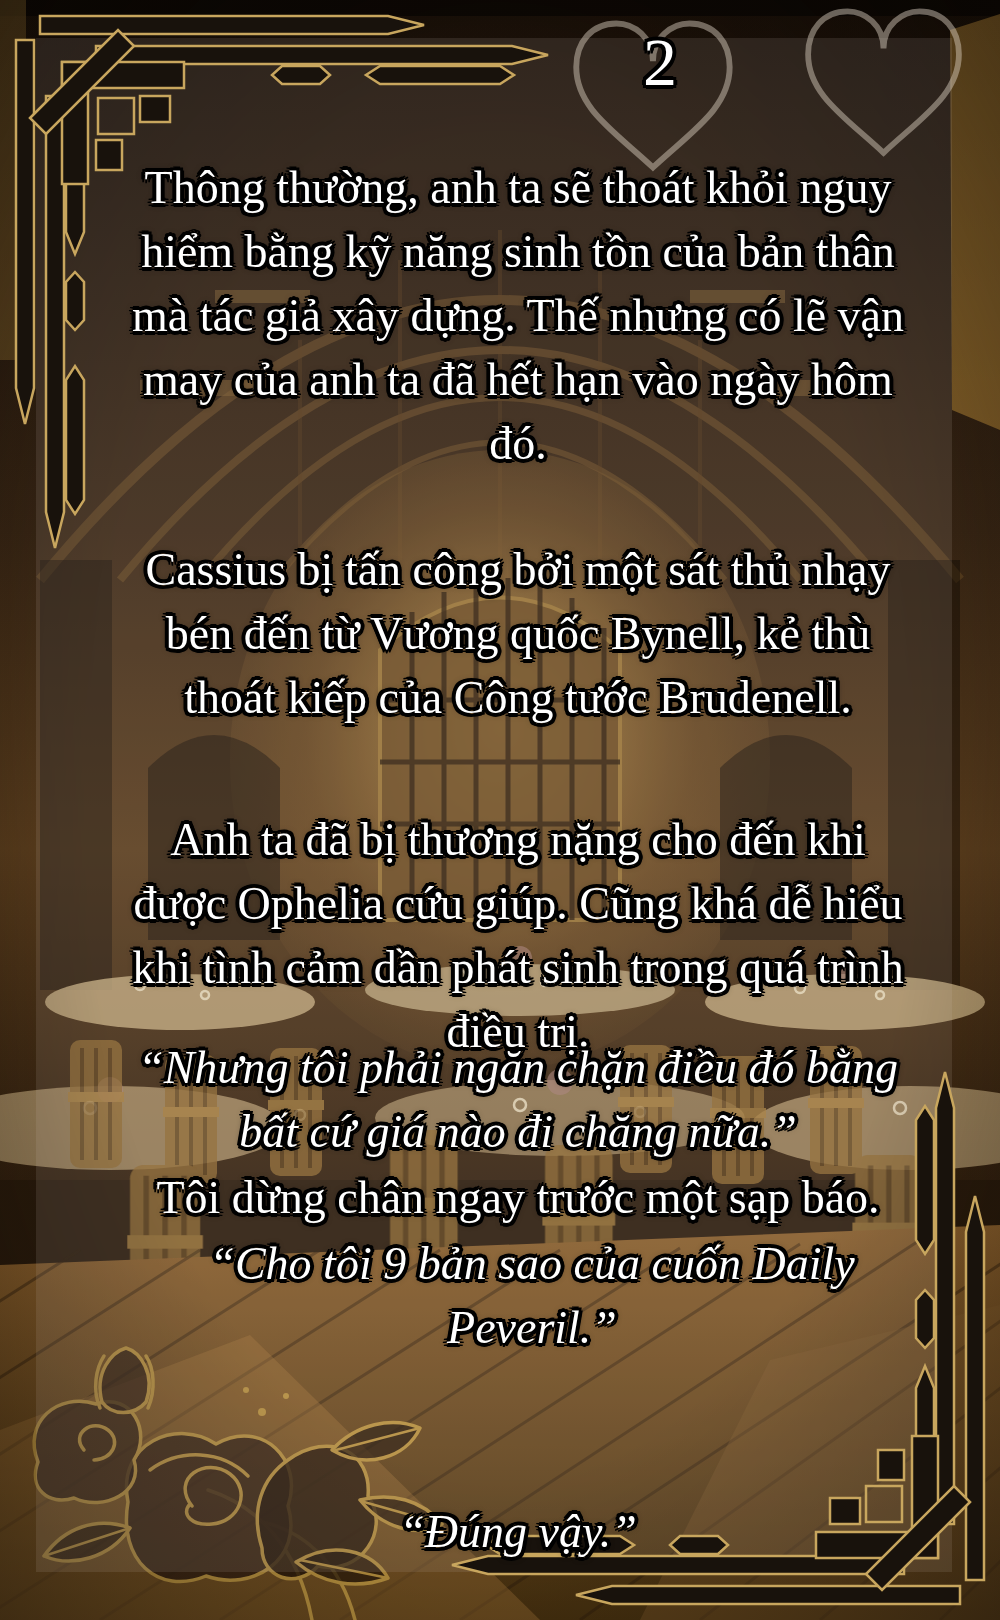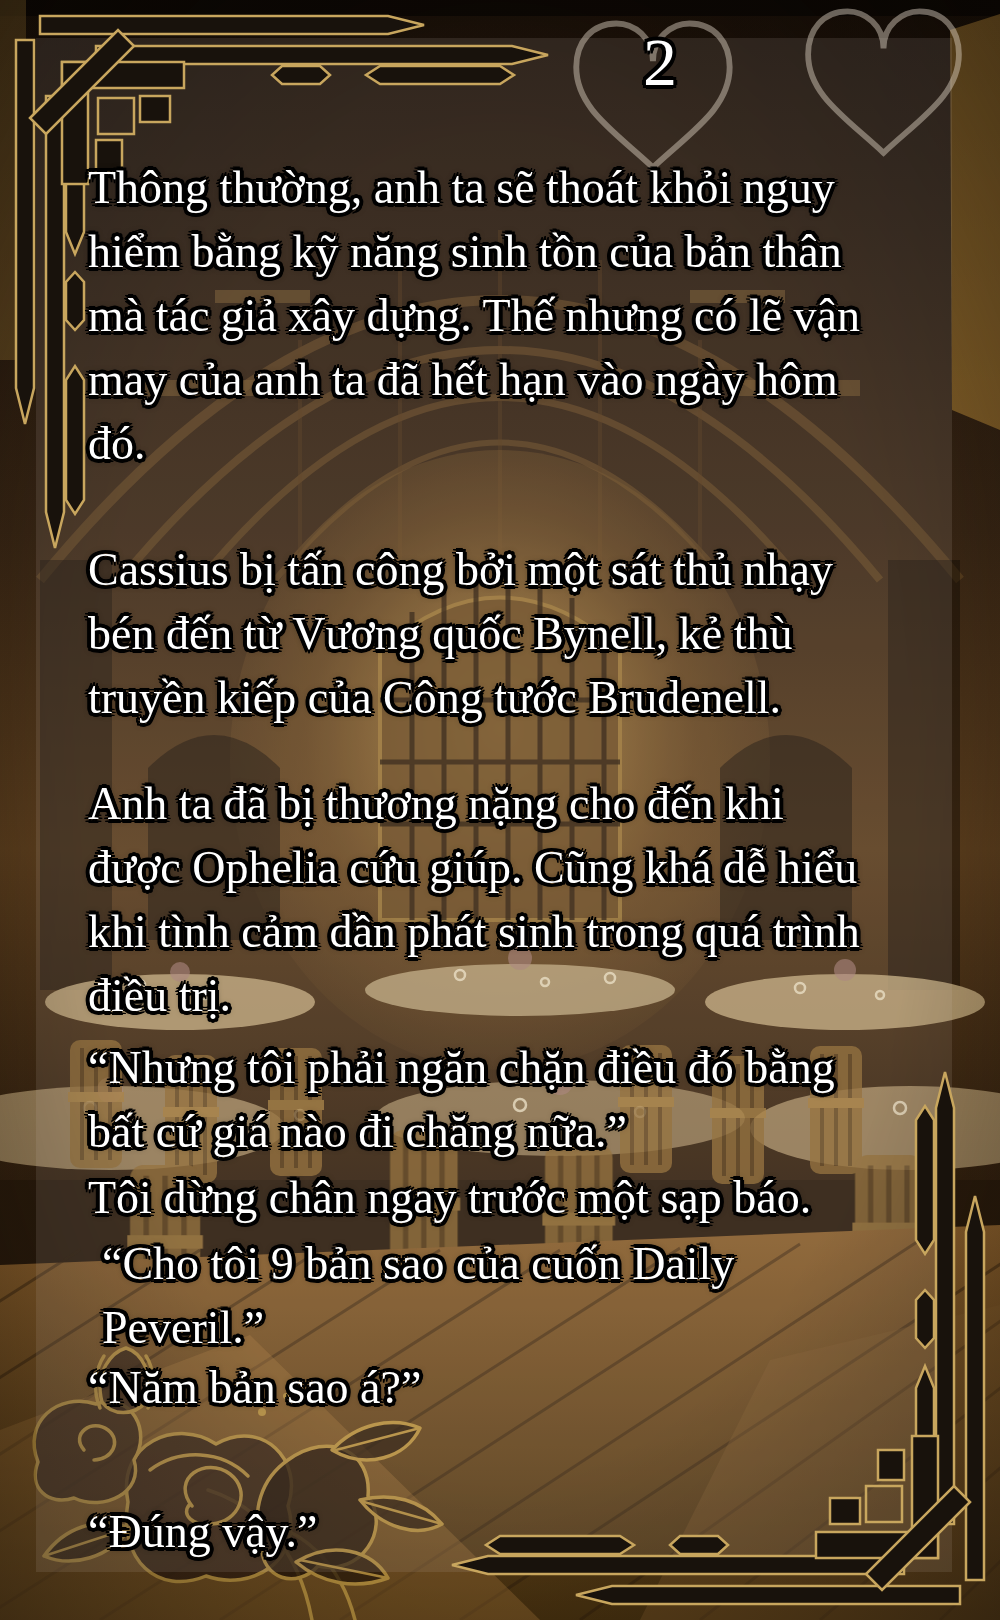--- a/index.html
+++ b/index.html
@@ -15,22 +15,23 @@
   }
   .txt{
     position:absolute;left:88px;width:860px;
     font-size:46px;line-height:64px;color:#ffffff;
     white-space:pre-line;
     text-shadow:
       -3px -3px 0 #000, 3px -3px 0 #000, -3px 3px 0 #000, 3px 3px 0 #000,
       -4px 0 0 #000, 4px 0 0 #000, 0 -4px 0 #000, 0 4px 0 #000,
       0 0 7px rgba(0,0,0,.85);
     z-index:30;
-  }
-  .italic{}
+    text-align:center;
+  }
+  .italic{font-style:italic;}
   .indent{padding-left:14px;}
   .pageno{
     position:absolute;left:600px;top:26px;width:120px;text-align:center;
     font-size:68px;line-height:72px;color:#fff;z-index:30;
     text-shadow:
       -3px -3px 0 #000, 3px -3px 0 #000, -3px 3px 0 #000, 3px 3px 0 #000,
       -4px 0 0 #000, 4px 0 0 #000, 0 -4px 0 #000, 0 4px 0 #000;
   }
   .deco{z-index:20;pointer-events:none;}
   .bg{z-index:0;}
@@ -226,26 +227,25 @@
 
   <div class="pageno">2</div>
 
   <div class="txt" style="top:156px">Thông thường, anh ta sẽ thoát khỏi nguy
 hiểm bằng kỹ năng sinh tồn của bản thân
 mà tác giả xây dựng. Thế nhưng có lẽ vận
 may của anh ta đã hết hạn vào ngày hôm
 đó.</div>
   <div class="txt" style="top:538px">Cassius bị tấn công bởi một sát thủ nhạy
 bén đến từ Vương quốc Bynell, kẻ thù
-truyền kiếp của Công tước Brudenell.</div>
-  <div class="txt" style="top:772px">Anh ta đã bị thương nặng cho đến khi
+thoát kiếp của Công tước Brudenell.</div>
+  <div class="txt" style="top:808px">Anh ta đã bị thương nặng cho đến khi
 được Ophelia cứu giúp. Cũng khá dễ hiểu
 khi tình cảm dần phát sinh trong quá trình
 điều trị.</div>
   <div class="txt italic" style="top:1036px">“Nhưng tôi phải ngăn chặn điều đó bằng
 bất cứ giá nào đi chăng nữa.”</div>
   <div class="txt" style="top:1166px">Tôi dừng chân ngay trước một sạp báo.</div>
   <div class="txt italic indent" style="top:1232px">“Cho tôi 9 bản sao của cuốn Daily
 Peveril.”</div>
-  <div class="txt italic" style="top:1356px">“Năm bản sao á?”</div>
   <div class="txt italic" style="top:1500px">“Đúng vậy.”</div>
 
 </div>
 
 </body></html>

